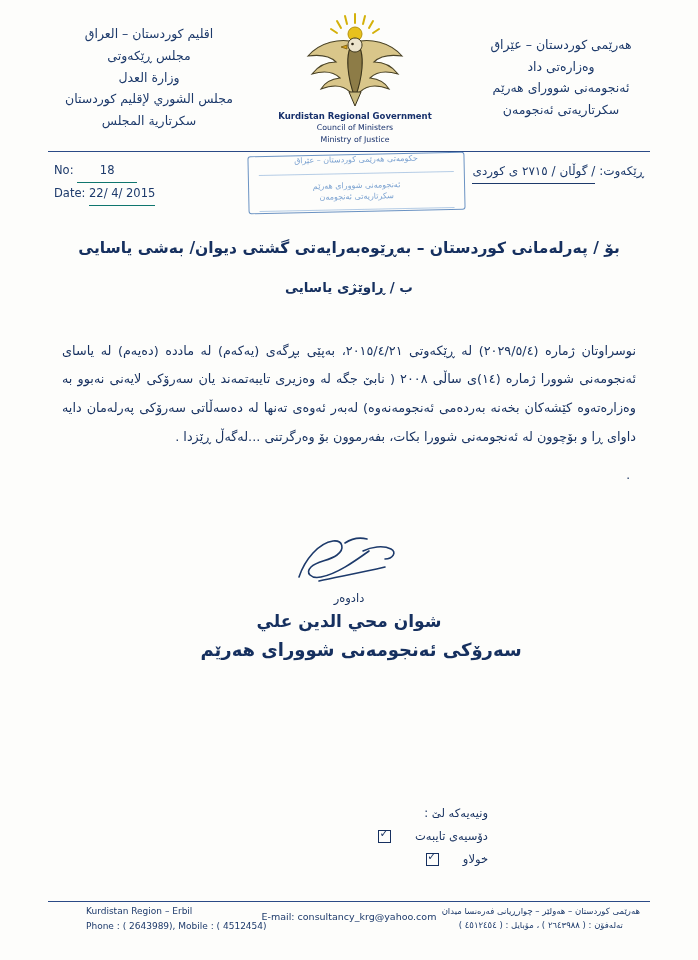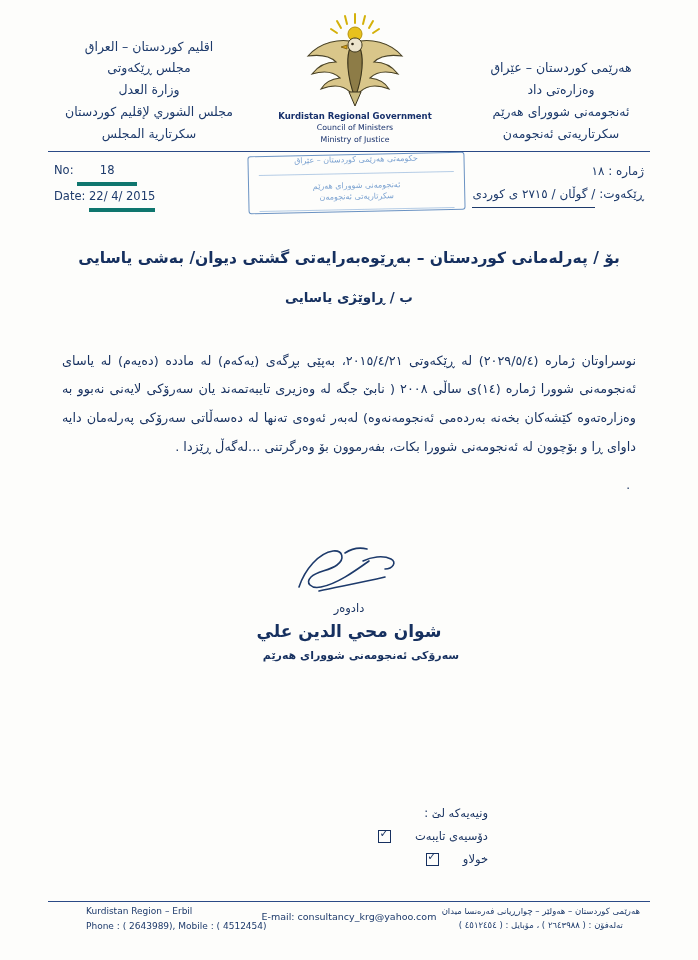--- a/index.html
+++ b/index.html
@@ -18,21 +18,21 @@
   .page {
     position: relative;
     width: 698px;
     height: 960px;
     background: #fdfdfb;
   }
 
   
   .header {
     display: flex;
-    align-items: flex-end;
+    align-items: center;
     justify-content: space-between;
     padding: 10px 48px 0 60px;
     box-sizing: border-box;
     gap: 28px;
   }
   .header-col {
     width: 200px;
     font-size: 12.5px;
     line-height: 1.75;
     color: #1d3a6b;
@@ -76,21 +76,21 @@
     position: absolute;
     left: 6px;
     top: 2px;
     font-size: 11.5px;
     line-height: 1.9;
     color: #1d3a6b;
   }
   .meta-left .row { white-space: nowrap; }
   .meta-left .line {
     display: inline-block;
-    border-bottom: 4px solid #0f766e;
+    border-bottom: 1px solid #0f766e;
     min-width: 60px;
     text-align: center;
   }
   .meta-right {
     position: absolute;
     right: 6px;
     top: 2px;
     font-size: 12px;
     line-height: 1.95;
     color: #1d3a6b;
@@ -127,21 +127,21 @@
     text-align: center;
     font-size: 8px;
     color: #3f78bd;
     direction: rtl;
     line-height: 1.35;
     opacity: .9;
   }
 
   
   .to-block {
-    margin: 32px 48px 0 48px;
+    margin: 22px 48px 0 48px;
     text-align: center;
     direction: rtl;
   }
   .to-line1 {
     font-size: 15.5px;
     font-weight: bold;
     color: #16305f;
     line-height: 1.6;
   }
   .to-line2 {
@@ -182,21 +182,21 @@
     margin-top: -2px;
   }
   .sig-name {
     font-size: 17px;
     font-weight: bold;
     color: #16305f;
     margin-top: 6px;
     letter-spacing: .3px;
   }
   .sig-role {
-    font-size: 11px;
+    font-size: 18px;
     font-weight: bold;
     color: #16305f;
     margin-top: 8px;
     margin-left: 24px;
   }
 
   
   .cc {
     position: absolute;
     right: 210px;
@@ -343,24 +343,20 @@
     <div class="stamp">
       <div class="stext">حکومەتی هەرێمی کوردستان – عێراق</div>
       <div class="sline"></div>
       <div class="stext">ئەنجومەنی شوورای هەرێم</div>
       <div class="stext">سکرتاریەتی ئەنجومەن</div>
       <div class="sline"></div>
 
     </div>
 
     <div class="meta-right">
-      <div>
-        <span>ژماره :</span>
-        <span>١٨</span>
-      </div>
       <div>
         <span>ڕێکەوت:</span>
         <span class="line-u">/ گوڵان / ٢٧١٥ ی کوردی</span>
       </div>
     </div>
   </div>
 
   <div class="to-block">
     <div class="to-line1">بۆ / پەرلەمانی کوردستان – بەڕێوەبەرایەتی گشتی دیوان/ بەشی یاسایی</div>
     <div class="to-line2">ب / ڕاوێژی یاسایی</div>

